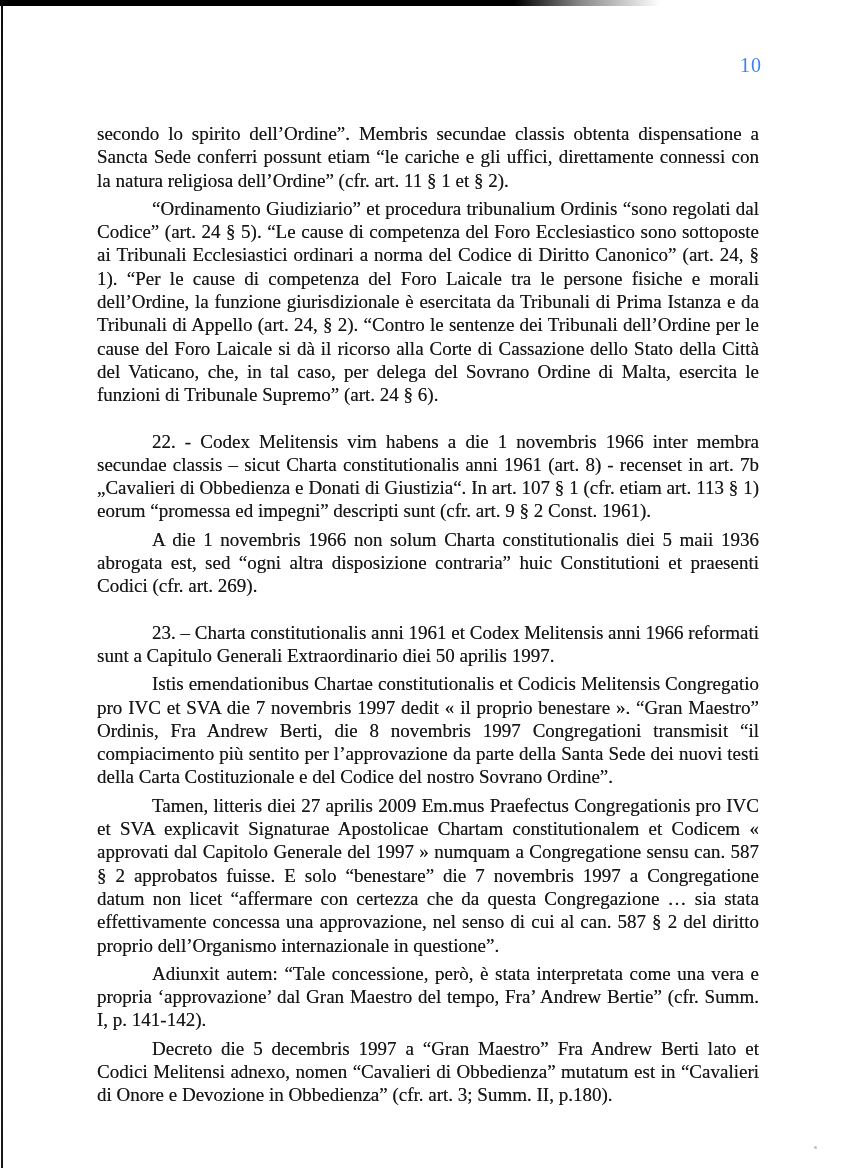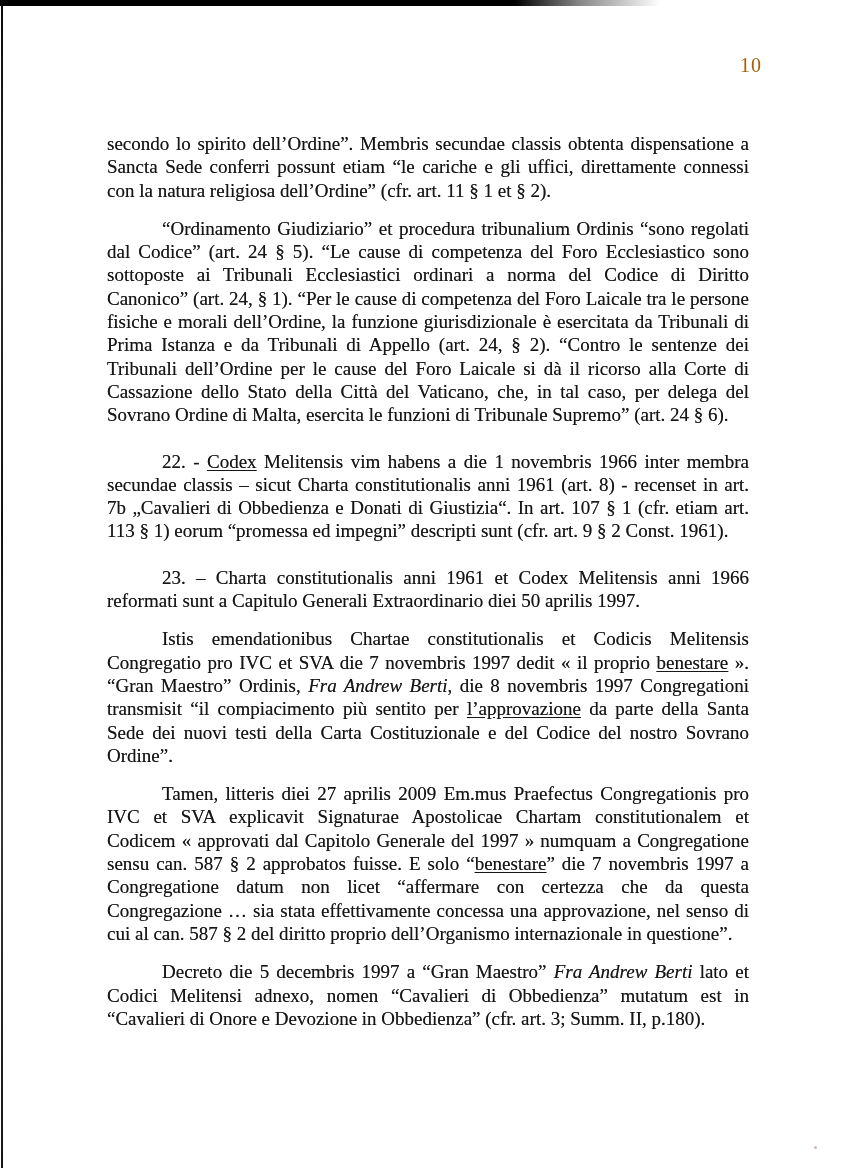--- a/index.html
+++ b/index.html
@@ -20,38 +20,38 @@
   .scan-left {
     position: absolute;
     top: 0; left: 1px;
     width: 2px; height: 100%;
     background: linear-gradient(180deg, #0a0a0a 0%, #2e2e2e 22%, #101010 45%, #383838 70%, #151515 100%);
   }
   .page-number {
     position: absolute;
     top: 54px; right: 88px;
     font-size: 20px;
-    color: #a16207;
+    color: #3b82f6;
     letter-spacing: 1px;
   }
   .content {
     position: absolute;
     left: 92px; top: 117px;
     width: 672px;
     font-size: 19px;
     line-height: 23.3px;
     color: #161616;
     text-align: justify;
     text-shadow: 0 0 0.5px rgba(25,25,25,0.65);
   }
-  p.para { margin: 15px; padding: 0; }
+  p.para { margin: 5px; padding: 0; }
   p.ind  { text-indent: 55px; }
   p.gap  { margin-top: 23px; }
-  .run-underline { text-decoration: underline; text-underline-offset: 2px; }
-  .run-italic    { font-style: italic; }
+  .run-underline { text-underline-offset: 2px; }
+  .run-italic    { }
   .speck {
     position: absolute;
     right: 33px; bottom: 19px;
     width: 3px; height: 3px;
     border-radius: 50%;
     background: #cdb9b2;
   }
 </style>
 </head>
 <body>
@@ -59,20 +59,22 @@
 <div class="page">
   <div class="scan-top"></div>
   <div class="scan-left"></div>
 
   <div class="page-number">10</div>
 
   <div class="content">
     <p class="para"><span>secondo lo spirito dell’Ordine”. Membris secundae classis obtenta dispensatione a Sancta Sede conferri possunt etiam “le cariche e gli uffici, direttamente connessi con la natura religiosa dell’Ordine” (cfr. art. 11 § 1 et § 2).</span></p>
     <p class="para ind"><span>“Ordinamento Giudiziario” et procedura tribunalium Ordinis “sono regolati dal Codice” (art. 24 § 5). “Le cause di competenza del Foro Ecclesiastico sono sottoposte ai Tribunali Ecclesiastici ordinari a norma del Codice di Diritto Canonico” (art. 24, § 1). “Per le cause di competenza del Foro Laicale tra le persone fisiche e morali dell’Ordine, la funzione giurisdizionale è esercitata da Tribunali di Prima Istanza e da Tribunali di Appello (art. 24, § 2). “Contro le sentenze dei Tribunali dell’Ordine per le cause del Foro Laicale si dà il ricorso alla Corte di Cassazione dello Stato della Città del Vaticano, che, in tal caso, per delega del Sovrano Ordine di Malta, esercita le funzioni di Tribunale Supremo” (art. 24 § 6).</span></p>
     <p class="para ind gap"><span>22. - </span><span class="run-underline">Codex</span><span> Melitensis vim habens a die 1 novembris 1966 inter membra secundae classis – sicut Charta constitutionalis anni 1961 (art. 8) - recenset in art. 7b „Cavalieri di Obbedienza e Donati di Giustizia“. In art. 107 § 1 (cfr. etiam art. 113 § 1) eorum “promessa ed impegni” descripti sunt (cfr. art. 9 § 2 Const. 1961).</span></p>
+    <p class="para ind"><span>A die 1 novembris 1966 non solum Charta constitutionalis diei 5 maii 1936 abrogata est, sed “ogni altra disposizione contraria” huic Constitutioni et praesenti Codici (cfr. art. 269).</span></p>
     <p class="para ind gap"><span>23. – Charta constitutionalis anni 1961 et Codex Melitensis anni 1966 reformati sunt a Capitulo Generali Extraordinario diei 50 aprilis 1997.</span></p>
     <p class="para ind"><span>Istis emendationibus Chartae constitutionalis et Codicis Melitensis Congregatio pro IVC et SVA die 7 novembris 1997 dedit « il proprio </span><span class="run-underline">benestare</span><span> ». “Gran Maestro” Ordinis, </span><span class="run-italic">Fra Andrew Berti</span><span>, die 8 novembris 1997 Congregationi transmisit “il compiacimento più sentito per </span><span class="run-underline">l’approvazione</span><span> da parte della Santa Sede dei nuovi testi della Carta Costituzionale e del Codice del nostro Sovrano Ordine”.</span></p>
     <p class="para ind"><span>Tamen, litteris diei 27 aprilis 2009 Em.mus Praefectus Congregationis pro IVC et SVA explicavit Signaturae Apostolicae Chartam constitutionalem et Codicem « approvati dal Capitolo Generale del 1997 » numquam a Congregatione sensu can. 587 § 2 approbatos fuisse. E solo “</span><span class="run-underline">benestare</span><span>” die 7 novembris 1997 a Congregatione datum non licet “affermare con certezza che da questa Congregazione … sia stata effettivamente concessa una approvazione, nel senso di cui al can. 587 § 2 del diritto proprio dell’Organismo internazionale in questione”.</span></p>
+    <p class="para ind"><span>Adiunxit autem: “Tale concessione, però, è stata interpretata come una vera e propria ‘approvazione’ dal Gran Maestro del tempo, Fra’ Andrew Bertie” (cfr. Summ. I, p. 141-142).</span></p>
     <p class="para ind"><span>Decreto die 5 decembris 1997 a “Gran Maestro” </span><span class="run-italic">Fra Andrew Berti</span><span> lato et Codici Melitensi adnexo, nomen “Cavalieri di Obbedienza” mutatum est in “Cavalieri di Onore e Devozione in Obbedienza” (cfr. art. 3; Summ. II, p.180).</span></p>
   </div>
 
   <div class="speck"></div>
 </div>
 
 </body></html>

